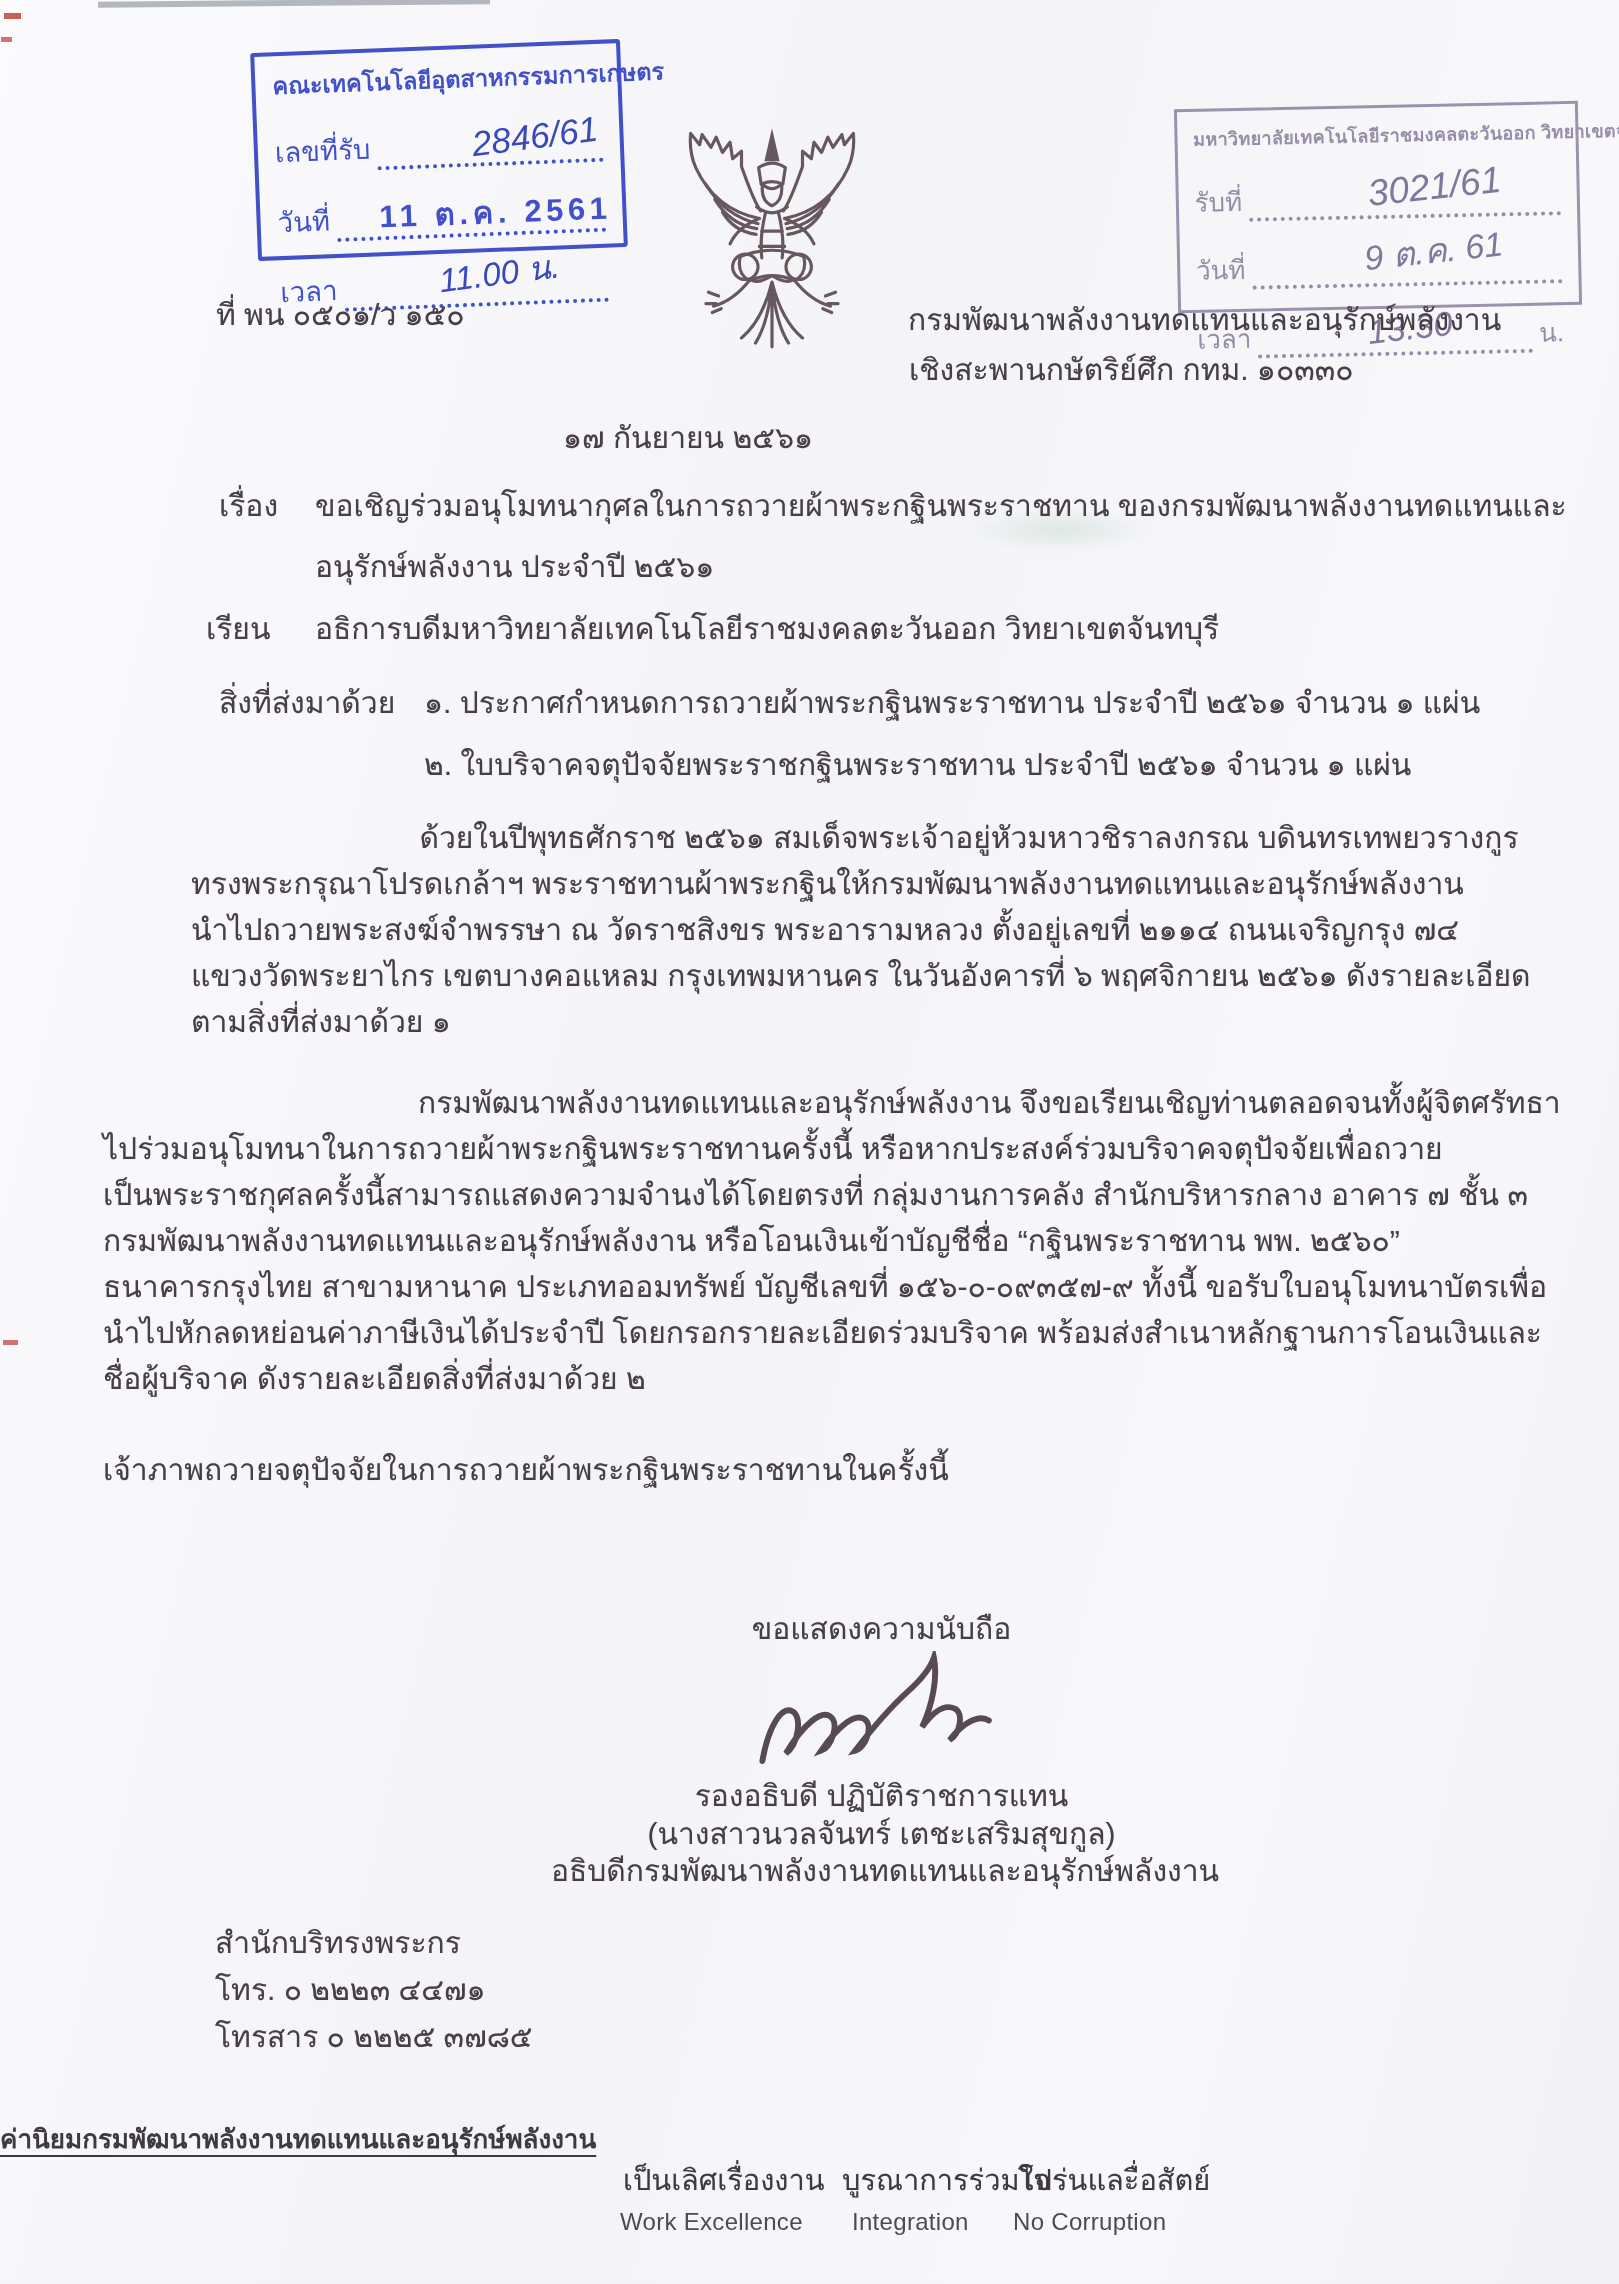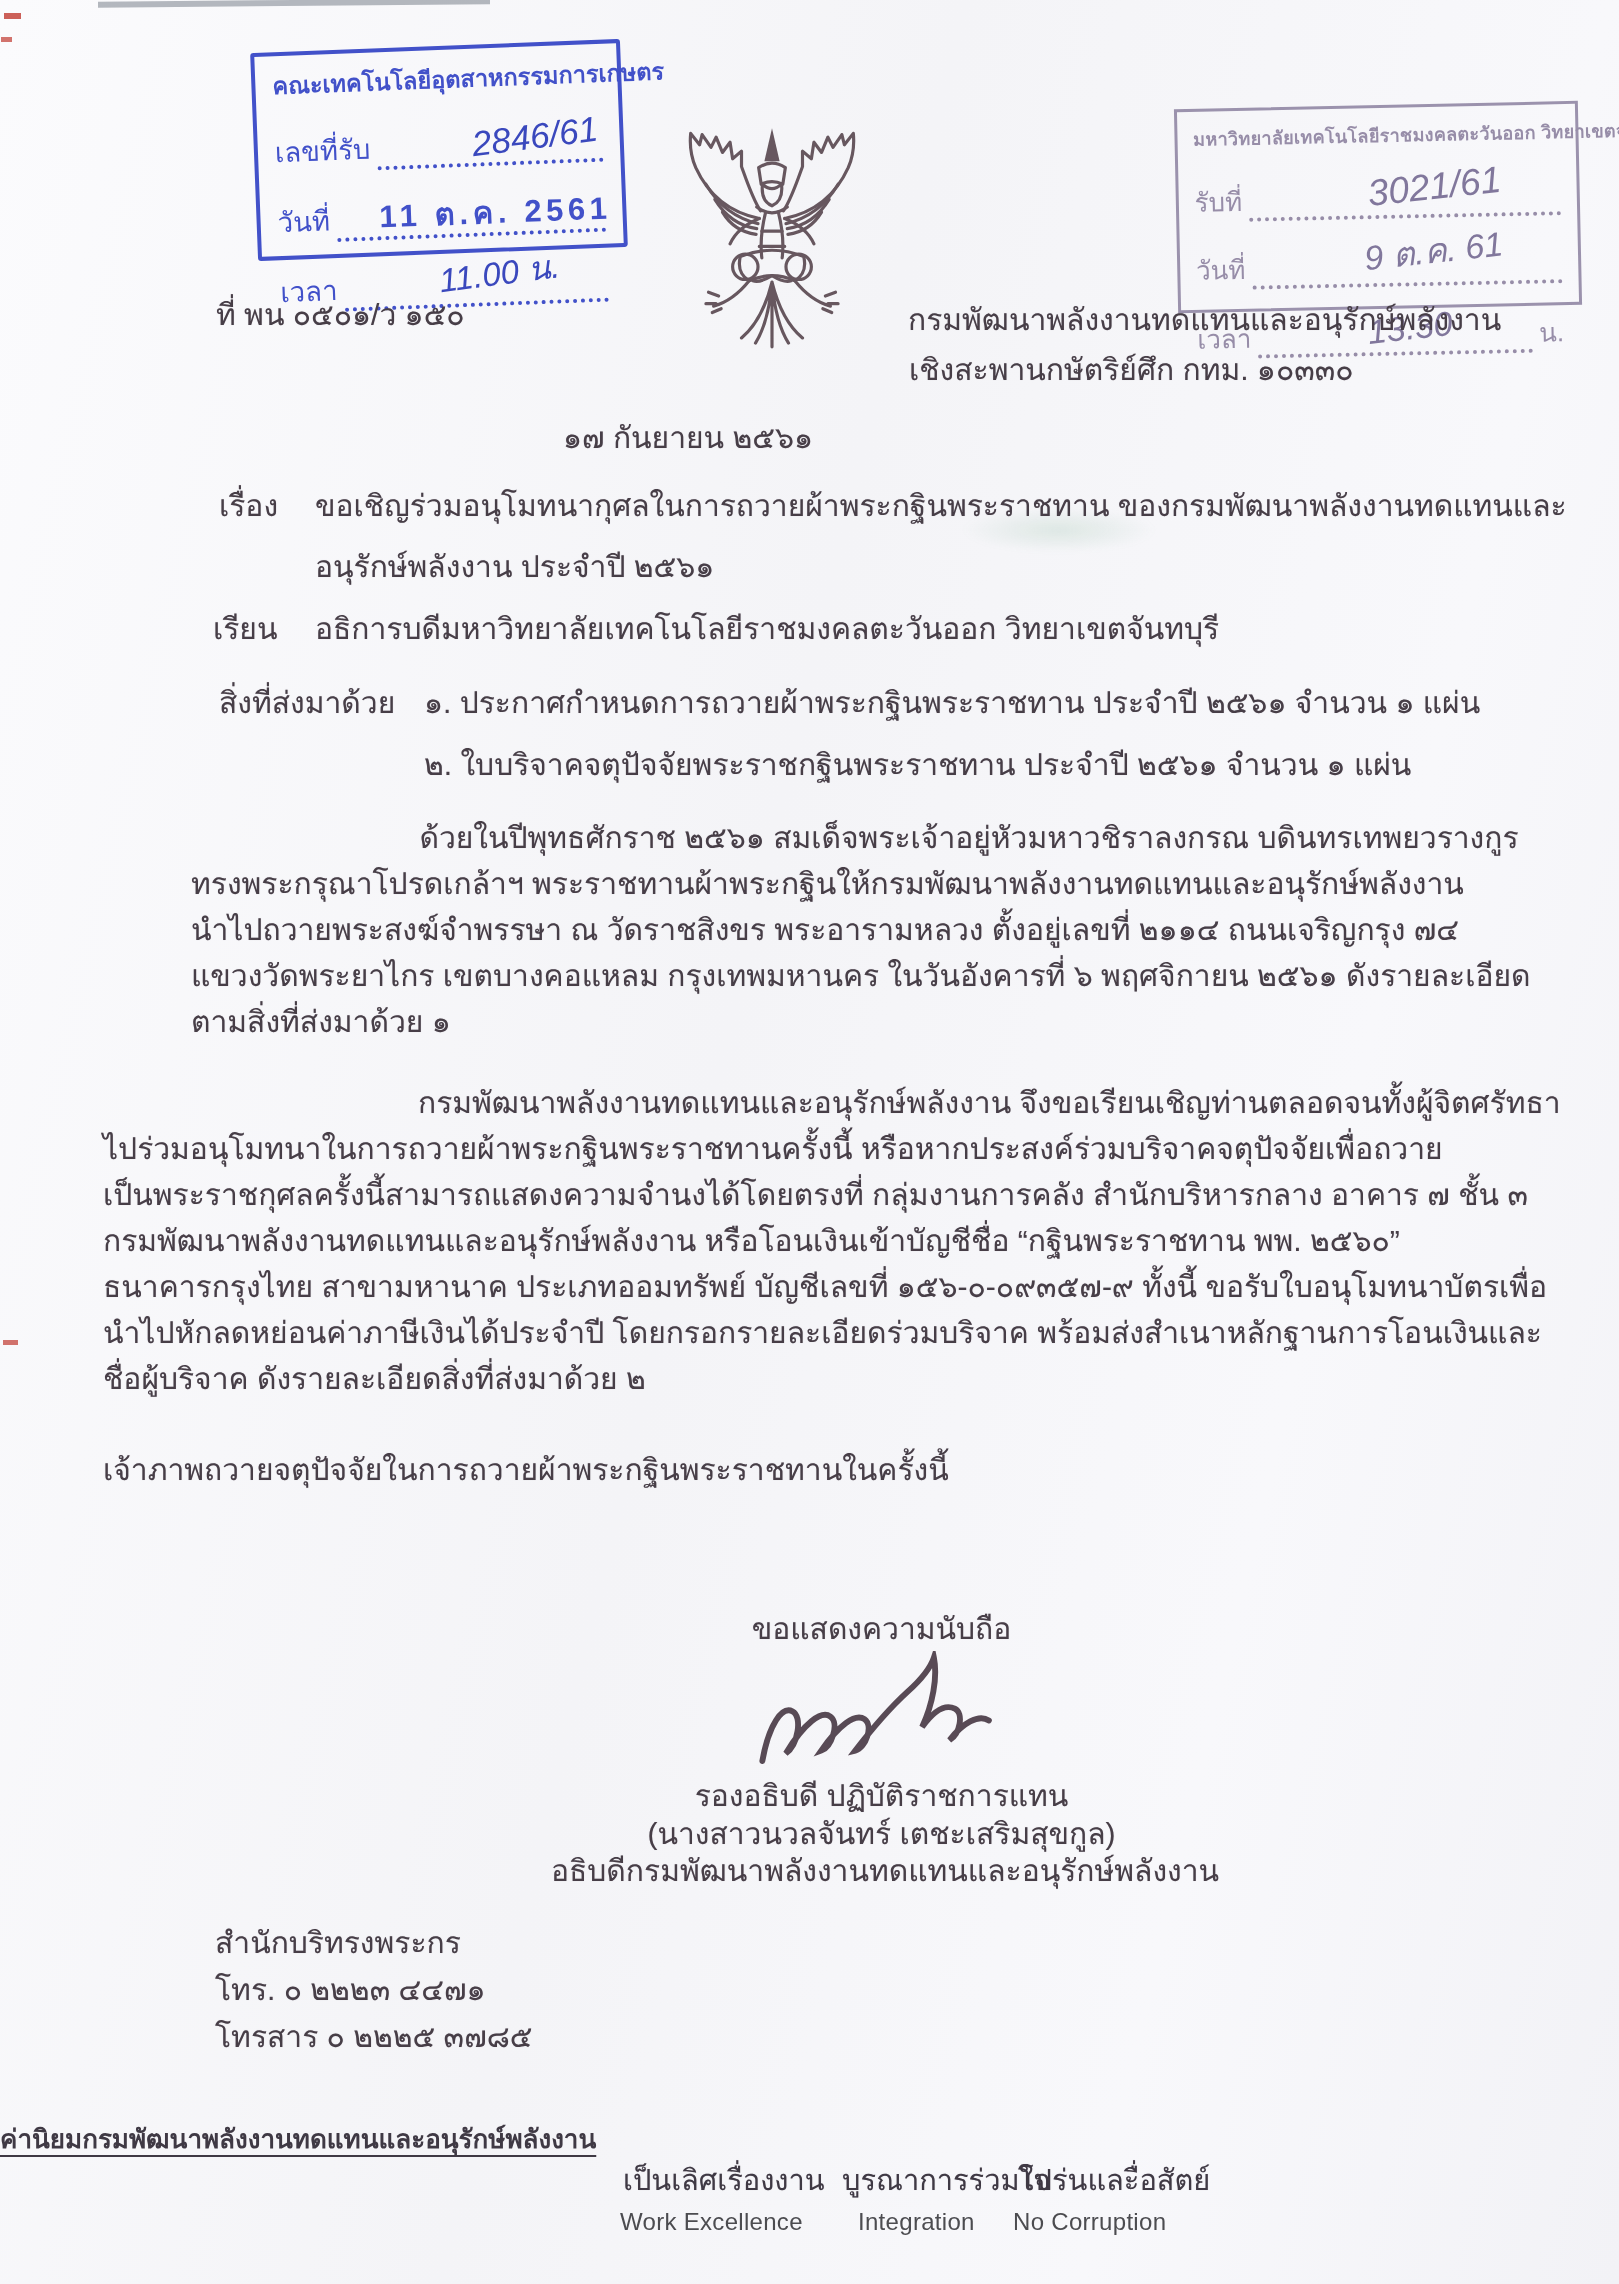--- a/index.html
+++ b/index.html
@@ -53,21 +53,21 @@
   
   .garuda { left:664px; top:118px; opacity:.88; }
   .refno  { left:216px; top:296px; }
   .agency1{ left:908px; top:301px; }
   .agency2{ left:909px; top:351px; }
   .date   { left:563px; top:419px; }
 
   .subject-label { left:219px; top:487px; }
   .subject-l1    { left:315px; top:487px; }
   .subject-l2    { left:315px; top:548px; }
-  .to-label      { left:213px; top:610px; }
+  .to-label      { left:206px; top:610px; }
   .to-value      { left:315px; top:610px; }
   .attach-label  { left:219px; top:684px; }
   .attach-1      { left:424px; top:684px; }
   .attach-2      { left:424px; top:746px; }
 
   
   .para { white-space:normal; }
   .para .ln { height:46px; white-space:nowrap; }
   .p1 { left:191px; top:819px; width:1328px; }
   .p1 .ind { padding-left:228px;text-align:center; }
@@ -81,21 +81,21 @@
   .signature-wrap { margin:3.9px auto -9.2px auto; width:275px; height:135px; }
   .contact { left:215px; top:1924px; }
   .contact div { height:47px; }
 
   
   .footer-title { left:0; right:0; top:2118px; text-align:left; font-size:26px; font-weight:bold;
                   text-decoration:underline; text-underline-offset:6.5px; color:#3f3944; }
   .fth { top:2162px; font-size:29px; color:#3f3944; }
   .fen { top:2208px; font-size:24px; color:#4c4c50; letter-spacing:0.3px; text-shadow:none; }
   .fth1 { left:623px; }  .fth2 { left:842px; } .fth3 { left:1018px; }
-  .fen1 { left:620px; }  .fen2 { left:852px;margin-left:6px; } .fen3 { left:1013px; }
+  .fen1 { left:620px; }  .fen2 { left:852px; } .fen3 { left:1013px; }
 </style>
 </head>
 <body>
 
 <div class="page">
 
   <div class="abs scan-top"></div>
   <div class="abs redmark1"></div>
   <div class="abs redmark2"></div>
   <div class="abs redmark3"></div>

